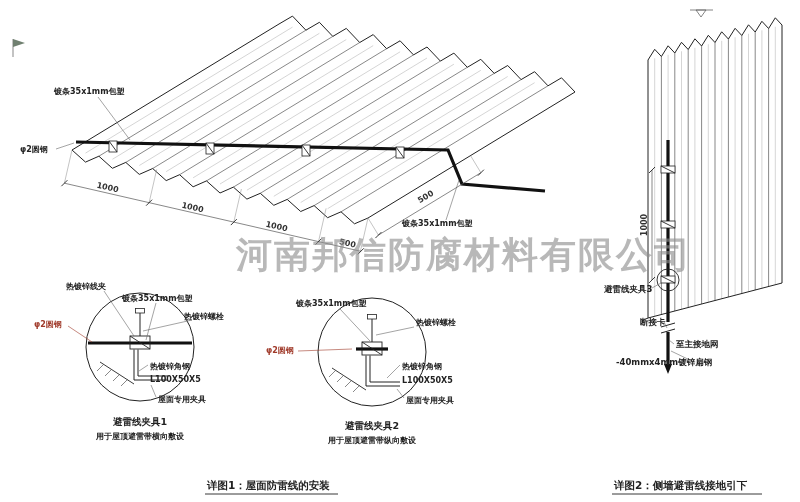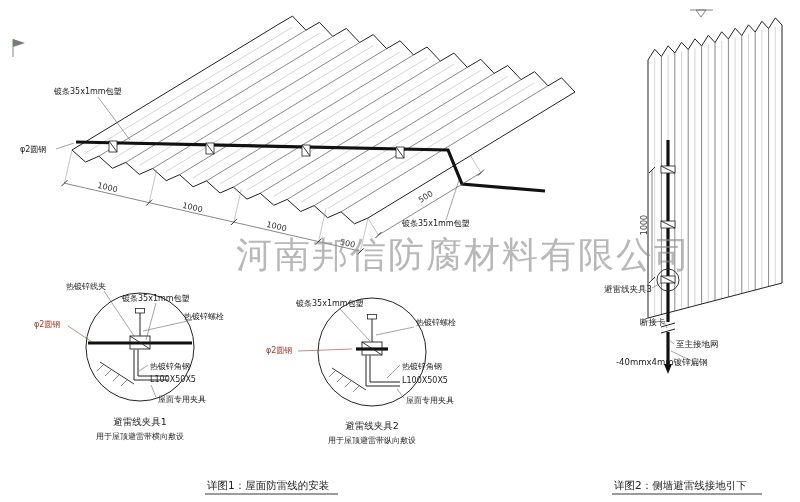--- a/index.html
+++ b/index.html
@@ -1,17 +1,17 @@
 <!DOCTYPE html>
 <html><head>
 <meta charset="utf-8">
 <style>
   html,body{margin:0;padding:0;background:#fff;}
   .canvas{position:relative;width:800px;height:502px;background:#fff;overflow:hidden;
-          font-family:"DejaVu Sans",sans-serif;}
+          font-family:"DejaVu Sans",sans-serif;font-weight:bold;}
   .canvas svg{position:absolute;left:0;top:0;}
   svg text{font-family:"DejaVu Sans",sans-serif;fill:#222;}
   .lbl{font-size:8px;}
   .lbl2{font-size:8.5px;}
   .dim{font-size:8px;fill:#333;}
   .ttl{font-size:9.5px;}
   .sub{font-size:8px;}
   .cap{font-size:10.5px;}
   .red{fill:#a03a2a;}
   .s1{stroke:#222;fill:none;stroke-width:1;}

